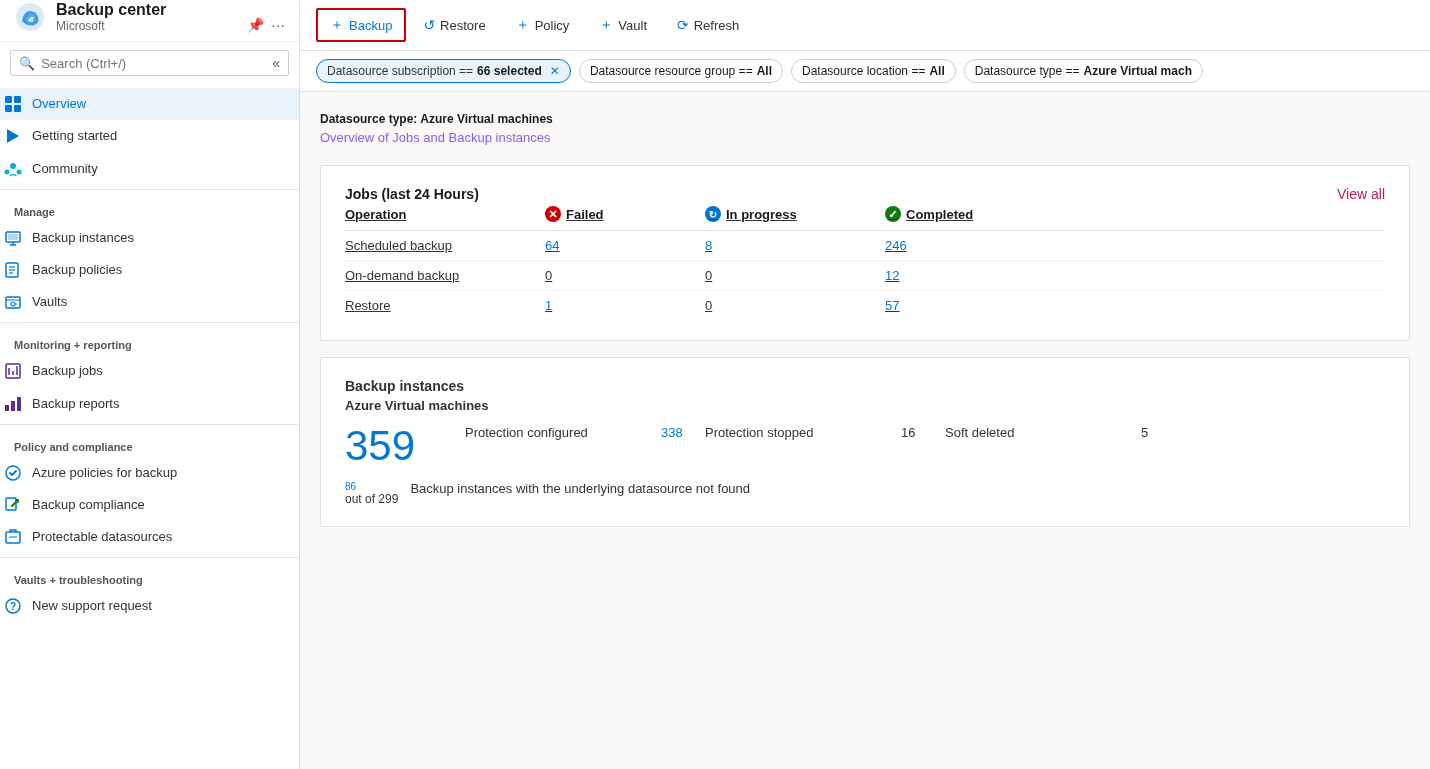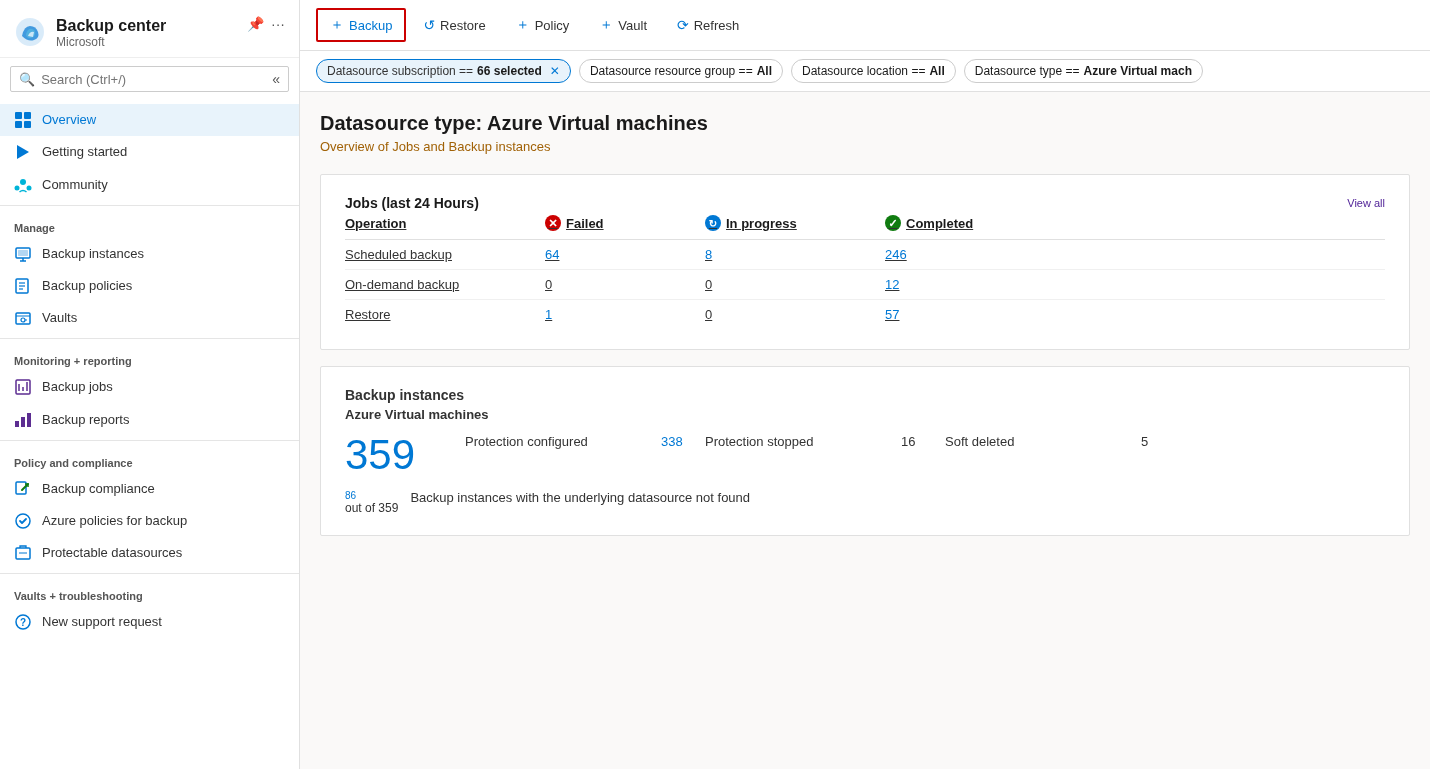--- a/index.html
+++ b/index.html
@@ -11,22 +11,22 @@
       min-width: 300px;
       background: #fff;
       border-right: 1px solid #e0e0e0;
       display: flex;
       flex-direction: column;
       height: 100%;
       overflow-y: auto;
     }
     .sidebar-header {
       display: flex;
-      align-items: flex-start;
-      padding: 16px 14px 8px 14px;
+      align-items: flex-end;
+      padding: 0 14px 8px 14px;
       border-bottom: 1px solid #eee;
     }
     .sidebar-logo {
       width: 32px; height: 32px; margin-right: 10px; flex-shrink: 0;
     }
     .sidebar-title-block { display: flex; flex-direction: column; flex: 1; }
     .sidebar-app-title { font-size: 16px; font-weight: 600; color: #1a1a1a; line-height: 1.2; }
     .sidebar-subtitle { font-size: 12px; color: #666; }
     .sidebar-header-icons { display: flex; gap: 6px; align-items: center; }
     .sidebar-header-icons span { cursor: pointer; color: #555; font-size: 14px; }
@@ -43,21 +43,21 @@
     }
     .sidebar-search input {
       border: none; outline: none; font-size: 13px; color: #333; width: 100%; background: transparent;
     }
     .sidebar-search-icon { color: #666; font-size: 13px; }
     .sidebar-collapse-btn { color: #555; cursor: pointer; font-size: 14px; margin-left: 4px; }
 
     .sidebar-nav { padding: 4px 0; flex: 1; }
     .sidebar-item {
       display: flex; align-items: center;
-      padding: 7px 14px;
+      padding: 7px 4px;
       cursor: pointer;
       gap: 10px;
       font-size: 13px;
       color: #333;
       line-height: 1.4;
     }
     .sidebar-item.active { background: #e8f3fb; color: #0078d4; }
     .sidebar-item .nav-icon { width: 18px; height: 18px; flex-shrink: 0; display: flex; align-items: center; justify-content: center; }
     .sidebar-section-label {
       padding: 12px 14px 4px 14px;
@@ -144,28 +144,28 @@
     }
 
     
     .content {
       flex: 1;
       padding: 20px 20px;
       overflow-y: auto;
     }
 
     .page-title {
-      font-size: 20px;
+      font-size: 12px;
       font-weight: 600;
       color: #1a1a1a;
       margin-bottom: 4px;
     }
     .page-subtitle {
       font-size: 13px;
-      color: #a16207;
+      color: #8b5cf6;
       margin-bottom: 20px;
     }
 
     
     .card {
       background: #fff;
       border: 1px solid #e0e0e0;
       border-radius: 2px;
       padding: 20px 24px;
       margin-bottom: 16px;
@@ -175,22 +175,22 @@
       align-items: center;
       justify-content: space-between;
       margin-bottom: 0;
     }
     .card-title {
       font-size: 14px;
       font-weight: 600;
       color: #1a1a1a;
     }
     .view-all-link {
-      color: #4c1d95;
-      font-size: 11px;
+      color: #be185d;
+      font-size: 14px;
       cursor: pointer;
       text-decoration: none;
     }
 
     
     .jobs-table { width: 100%; border-collapse: collapse; text-decoration: underline; }
     .jobs-table th {
       text-align: left;
       font-weight: 600;
       font-size: 13px;
@@ -383,36 +383,36 @@
       </span>
       <span>Backup reports</span>
     </div>
 
     <div class="sidebar-divider"></div>
     <div class="sidebar-section-label">Policy and compliance</div>
 
     <div class="sidebar-item">
       <span class="nav-icon">
         <svg viewBox="0 0 18 18" width="18" height="18">
+            <circle cx="9" cy="9" r="7" fill="none" stroke="#0078d4" stroke-width="1.5"></circle>
+            <path d="M6 9 L8 11 L12 7" stroke="#0078d4" stroke-width="1.8" fill="none" stroke-linecap="round" stroke-linejoin="round"></path>
+          </svg>
+      </span>
+      <span>Azure policies for backup</span>
+    </div>
+
+    <div class="sidebar-item">
+      <span class="nav-icon">
+        <svg viewBox="0 0 18 18" width="18" height="18">
             <rect x="2" y="2" width="10" height="12" rx="1" fill="none" stroke="#0078d4" stroke-width="1.5"></rect>
             <path d="M8 10 L14 4" stroke="#107c10" stroke-width="2" stroke-linecap="round"></path>
             <path d="M11 4 L14 4 L14 7" fill="none" stroke="#107c10" stroke-width="1.5"></path>
           </svg>
       </span>
       <span>Backup compliance</span>
-    </div>
-
-    <div class="sidebar-item">
-      <span class="nav-icon">
-        <svg viewBox="0 0 18 18" width="18" height="18">
-            <circle cx="9" cy="9" r="7" fill="none" stroke="#0078d4" stroke-width="1.5"></circle>
-            <path d="M6 9 L8 11 L12 7" stroke="#0078d4" stroke-width="1.8" fill="none" stroke-linecap="round" stroke-linejoin="round"></path>
-          </svg>
-      </span>
-      <span>Azure policies for backup</span>
     </div>
 
     <div class="sidebar-item">
       <span class="nav-icon">
         <svg viewBox="0 0 18 18" width="18" height="18">
             <rect x="2" y="4" width="14" height="11" rx="1" fill="none" stroke="#0078d4" stroke-width="1.5"></rect>
             <path d="M6 4 L6 2 L12 2 L12 4" stroke="#0078d4" stroke-width="1.3" fill="none"></path>
             <line x1="5" y1="9" x2="13" y2="9" stroke="#0078d4" stroke-width="1"></line>
           </svg>
       </span>
@@ -548,19 +548,19 @@
           </div>
           <div class="instances-row">
             <span class="instances-row-label">Soft deleted</span>
             <span class="instances-row-val black">5</span>
           </div>
         </div>
       </div>
       <div class="instances-footer">
         <div>
           <div class="instances-footer-count">86</div>
-          <div class="instances-footer-sub">out of 359</div>
+          <div class="instances-footer-sub">out of 299</div>
         </div>
         <div class="instances-footer-desc">Backup instances with the underlying datasource not found</div>
       </div>
     </div>
   </div>
 </div>
 
 </body></html>

